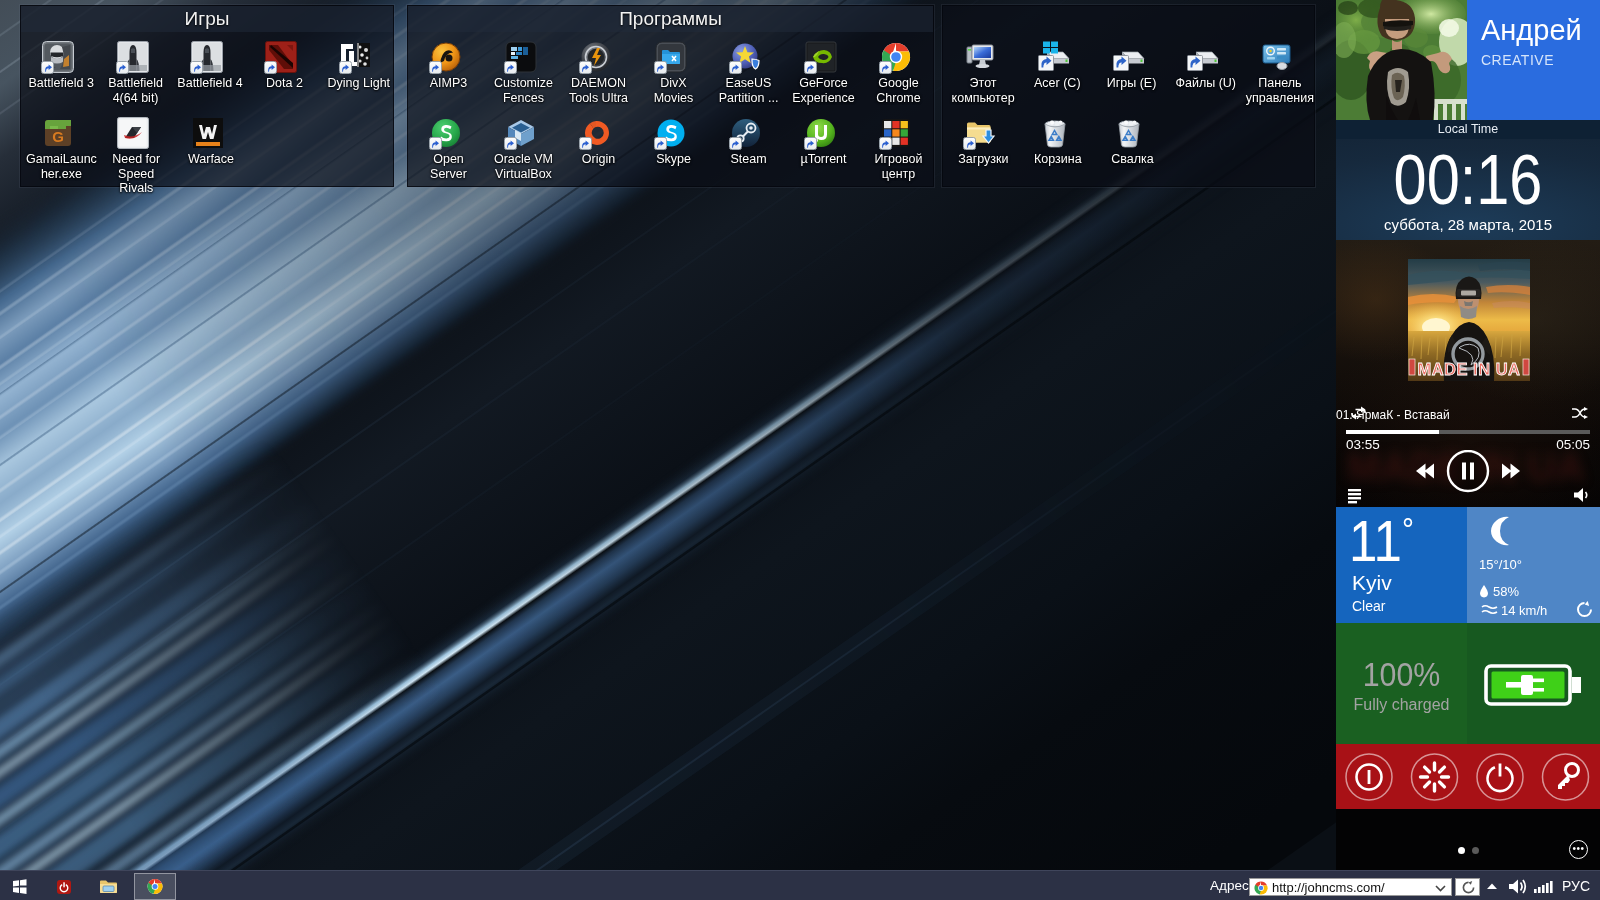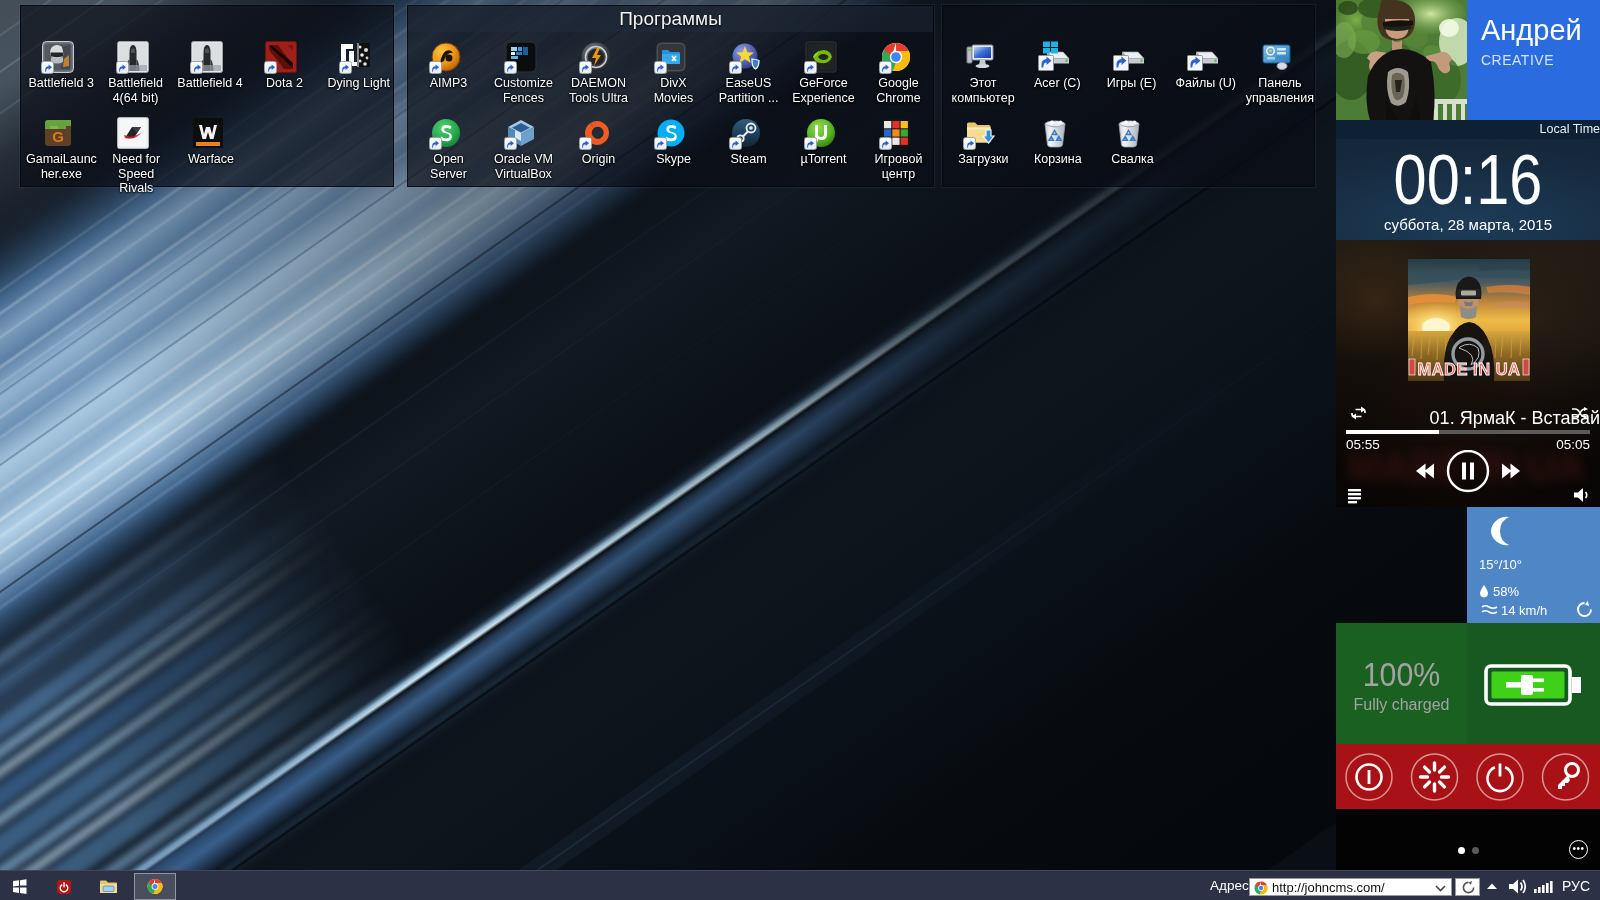--- a/index.html
+++ b/index.html
@@ -33,35 +33,35 @@
 .c5 { width:74.6px; }
 .ic svg { display:block; }
 
 
 #profile-photo { left:1336px; top:0; width:131px; height:120px; overflow:hidden; }
 #profile-name { left:1467px; top:0; width:133px; height:120px; background:#2a6cdf;
   color:#fff; padding:14px 0 0 14px; }
 #profile-name .n1 { font-size:29px; }
 #profile-name .n2 { font-size:14px; letter-spacing:0.5px; color:#d5e4fa; margin-top:5px; }
 #clockbar { left:1336px; top:120px; width:264px; height:19px; background:#0e2134;
-  color:#e8eef4; font-size:12.5px; text-align:right; line-height:19px; }
+  color:#e8eef4; font-size:12.5px; text-align:center; line-height:19px; }
 #clock { left:1336px; top:139px; width:264px; height:101px;
   background:radial-gradient(140% 120% at 50% 85%, #1d3c59 0%, #16293d 60%, #122233 100%);
   color:#fff; text-align:center; }
 #clock .time { font-size:70px; line-height:70px; margin-top:6px; letter-spacing:0; transform:scaleX(0.85); transform-origin:50% 50%; }
 #clock .date { font-size:15px; margin-top:1px; }
 #player { left:1336px; top:240px; width:264px; height:267px; background:#0b0908; overflow:hidden; color:#fff; }
 #pbg { position:absolute; left:0; top:0; width:264px; height:267px;
   background:
    radial-gradient(120px 90px at 40px 60px, rgba(110,70,28,0.3), rgba(0,0,0,0) 70%),
    radial-gradient(160px 120px at 200px 80px, rgba(70,60,40,0.28), rgba(0,0,0,0) 70%),
    radial-gradient(200px 160px at 130px 200px, rgba(60,30,15,0.22), rgba(0,0,0,0) 75%),
    linear-gradient(180deg,#231c14 0%, #17110c 40%, #0a0706 75%, #060404 100%); }
 #art { position:absolute; left:72px; top:19px; width:122px; height:122px; }
-#ptitle { position:absolute; left:0; right:0; top:168px; text-align:right; font-size:18px; }
+#ptitle { position:absolute; left:0; right:0; top:168px; text-align:left; font-size:12px; }
 #prep { position:absolute; left:14px; top:166px; }
 #pshuf { position:absolute; right:12px; top:166px; }
 #pbar { position:absolute; left:10px; right:10px; top:190px; height:4px; background:#5a5a5a; }
 #pbar .fill { position:absolute; left:0; top:0; bottom:0; width:38%; background:#fff; }
 #ptimes { position:absolute; left:10px; right:10px; top:197px; font-size:13.5px; }
 #ptimes .r { float:right; }
 #pctl { position:absolute; left:0; right:0; top:210px; height:57px; }
 
 #weather { left:1336px; top:507px; width:264px; height:116px; color:#fff; }
 #weather .wl { position:absolute; left:0; top:0; width:131px; height:116px; background:#1565be; }
@@ -238,20 +238,21 @@
       <rect x="-700" y="710" width="680" height="9" fill="#8ab4d6" opacity="0.68"></rect>
       <rect x="-700" y="728" width="680" height="6" fill="#c6e2f4" opacity="0.73"></rect>
       <rect x="-700" y="742" width="680" height="20" fill="#527ea8" opacity="0.63"></rect>
       <rect x="-700" y="772" width="680" height="10" fill="#86b0d2" opacity="0.63"></rect>
       <rect x="-700" y="792" width="680" height="26" fill="#3c689a" opacity="0.58"></rect>
     </g>
   </g>
 </svg>
 
 <div class="fence" id="fence1" style="left:20px; width:374px;">
+  <div class="ftitle">Игры</div>
   <div class="frow frow1">
         <div class="cell cell5">
           <div class="ic">
             <svg width="32" height="32" viewBox="0 0 32 32">
               <rect x="0.5" y="0.5" width="31" height="31" rx="4" fill="#73797f" stroke="#c6ccd2"></rect>
               <rect x="2.5" y="2.5" width="27" height="27" rx="3" fill="#53595f"></rect>
               <circle cx="15" cy="11" r="7" fill="#d8dbde"></circle>
               <path d="M8.5 11.5 L21.5 11.5 L21 15 Q15 17.5 9 15 Z" fill="#23262a"></path>
               <path d="M9 16 Q15 19 21 16 L21 21 Q15 24 9 21 Z" fill="#b9bdc2"></path>
               <path d="M20 6 L28 4 L28 28 L18 28 Q24 18 20 6" fill="#43484e"></path>
@@ -1016,21 +1017,21 @@
           <path d="M6 7.5 L1.5 10.5 L6 13.5 Z" fill="#fff"></path>
         </svg></div>
       <div id="pshuf"><svg width="17" height="14" viewBox="0 0 17 14">
           <path d="M1 3 L4 3 Q7 3 9 7 Q11 11 14 11 M1 11 L4 11 Q7 11 9 7 Q11 3 14 3" fill="none" stroke="#fff" stroke-width="1.5"></path>
           <path d="M13 1 L17 3 L13 5 Z M13 9 L17 11 L13 13 Z" fill="#fff"></path>
         </svg></div>
       <div id="ptitle">01. ЯрмаК - Вставай</div>
   <div id="pbar">
         <div class="fill"></div>
       </div>
-  <div id="ptimes"><span>05:55</span><span class="r">05:05</span></div>
+  <div id="ptimes"><span>03:55</span><span class="r">05:05</span></div>
   <div id="pctl">
   <svg width="264" height="57" viewBox="0 0 264 57">
   <g fill="#fff">
     <path d="M98 13.5 L98 28.5 L88.5 21 Z M89.5 13.5 L89.5 28.5 L80 21 Z"></path>
     <path d="M166 13.5 L166 28.5 L175.5 21 Z M174.5 13.5 L174.5 28.5 L184 21 Z"></path>
   </g>
   <circle cx="132" cy="21" r="20" fill="rgba(0,0,0,0.2)" stroke="#fff" stroke-width="2.4"></circle>
   <rect x="126" y="12.5" width="4" height="17" fill="#fff"></rect>
   <rect x="134" y="12.5" width="4" height="17" fill="#fff"></rect>
   <g fill="#fff">
@@ -1039,20 +1040,25 @@
             <rect x="12" y="47" width="13" height="2.4"></rect>
             <rect x="12" y="51" width="9" height="2.4"></rect>
   </g>
   <g>
             <path d="M238 42.5 L242 42.5 L247 38 L247 52 L242 47.5 L238 47.5 Z" fill="#fff"></path>
             <path d="M249.5 42 Q252 45 249.5 48" fill="none" stroke="#fff" stroke-width="1.6"></path>
           </g>
   </svg></div>
 </div>
 <div class="abs" id="weather">
+  <div class="wl">
+    <div class="t11">11<span style="font-size:34px;vertical-align:20px;">°</span></div>
+    <div class="kyiv">Kyiv</div>
+    <div class="clear">Clear</div>
+  </div>
   <div class="wr"></div>
       <svg width="30" height="32" viewBox="0 0 30 32" style="position:absolute;left:152px;top:8px;">
         <path d="M21 2 Q12 6 12 16 Q12 26 21 30 Q14 31 8.5 26.5 Q3 22 3 16 Q3 10 8.5 5.5 Q14 1 21 2" fill="#fff"></path>
       </svg>
       <svg width="10" height="13" viewBox="0 0 10 13" style="position:absolute;left:143px;top:78px;">
         <path d="M5 0 Q8.5 5 9 8 Q9 12 5 12.5 Q1 12 1 8 Q1.5 5 5 0" fill="#fff"></path>
       </svg>
       <svg width="17" height="11" viewBox="0 0 17 11" style="position:absolute;left:145px;top:97px;">
         <path d="M1 3 Q4 0.5 8 3 Q12 5.5 16 3 M1 8 Q4 5.5 8 8 Q12 10.5 16 8" fill="none" stroke="#fff" stroke-width="1.6"></path>
       </svg>

